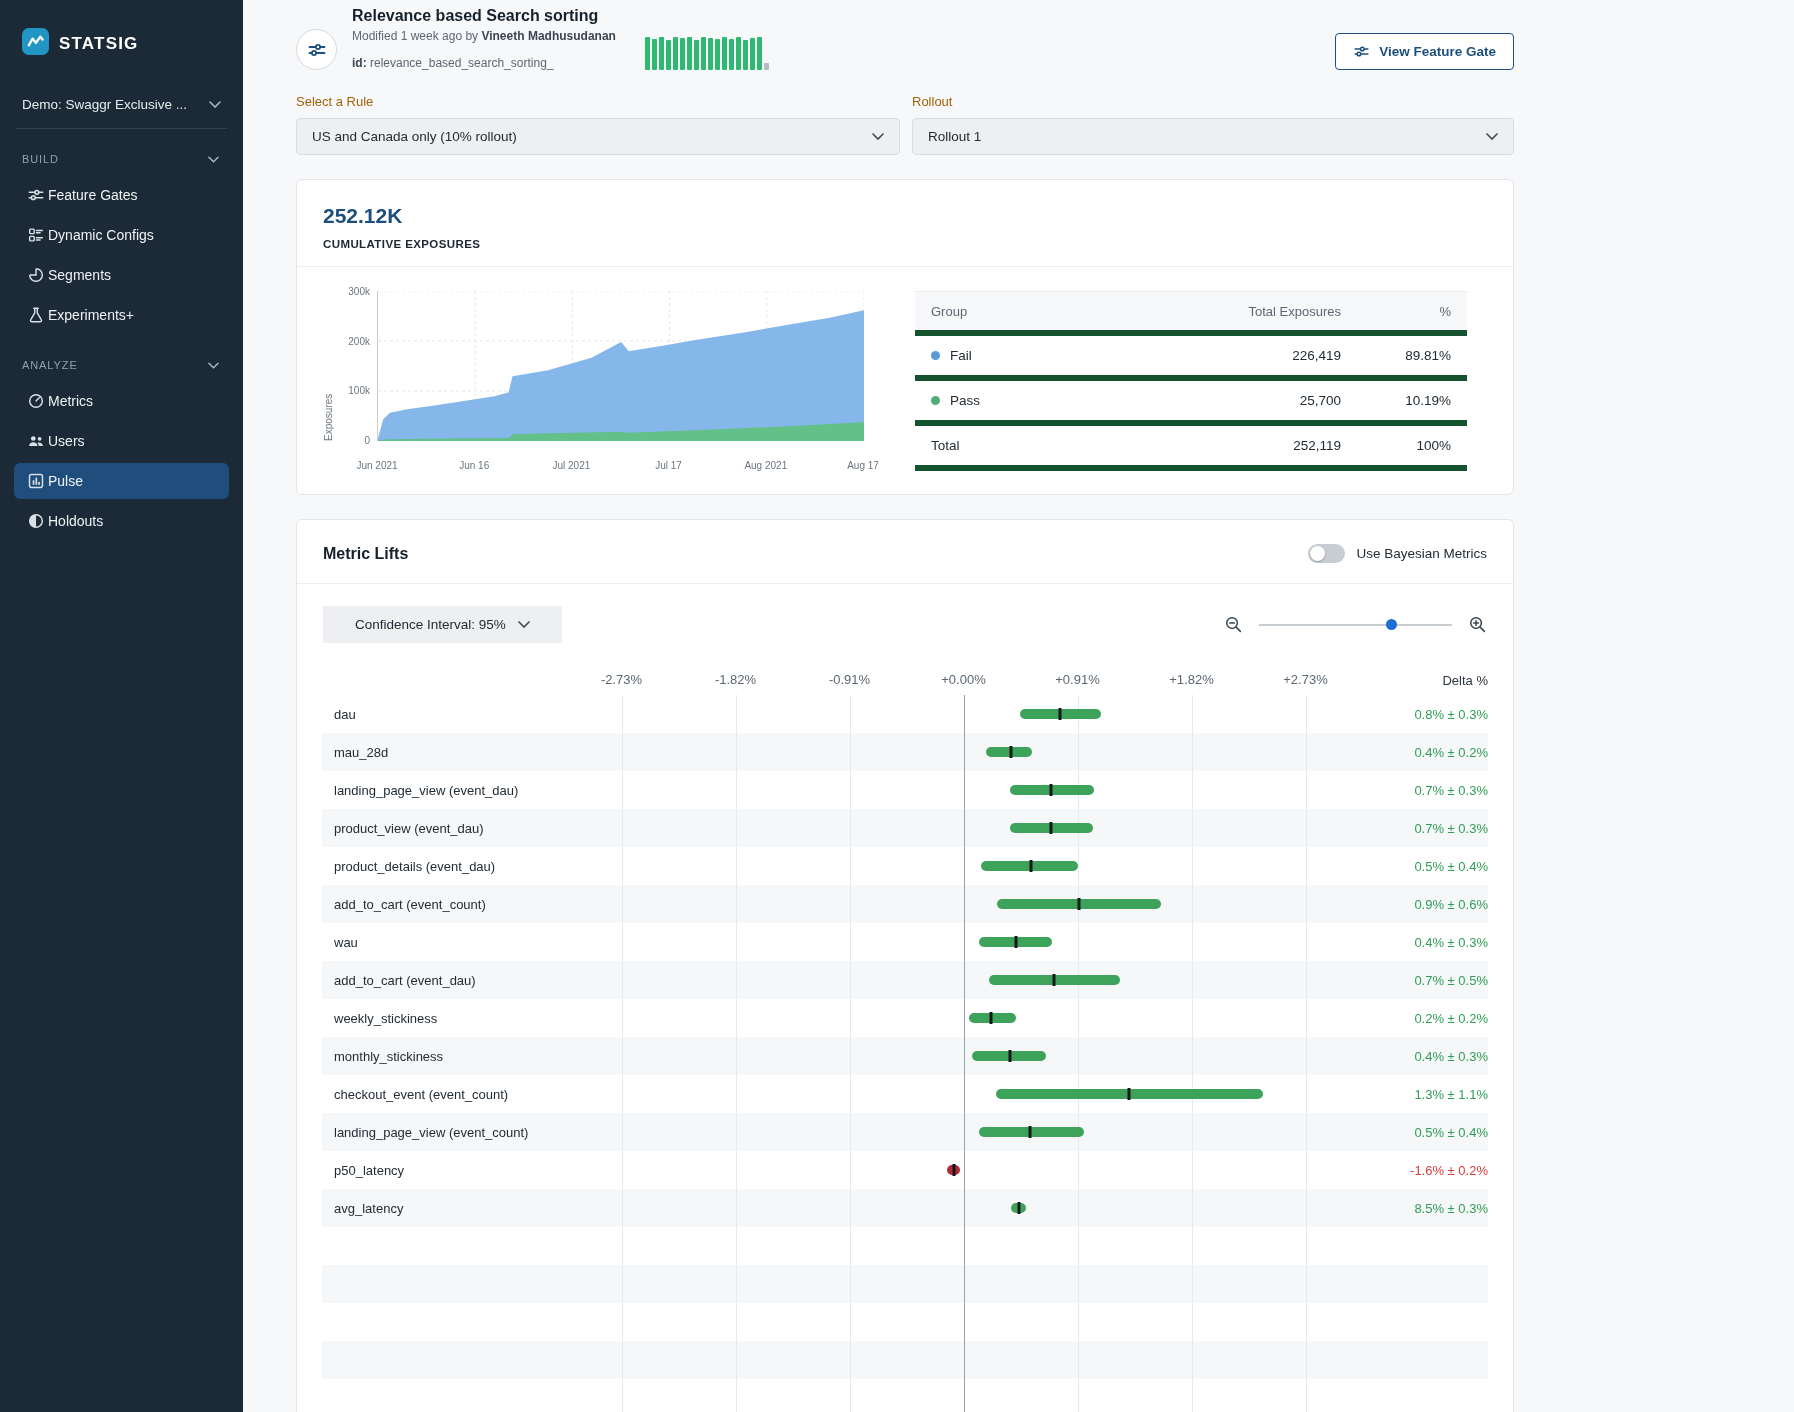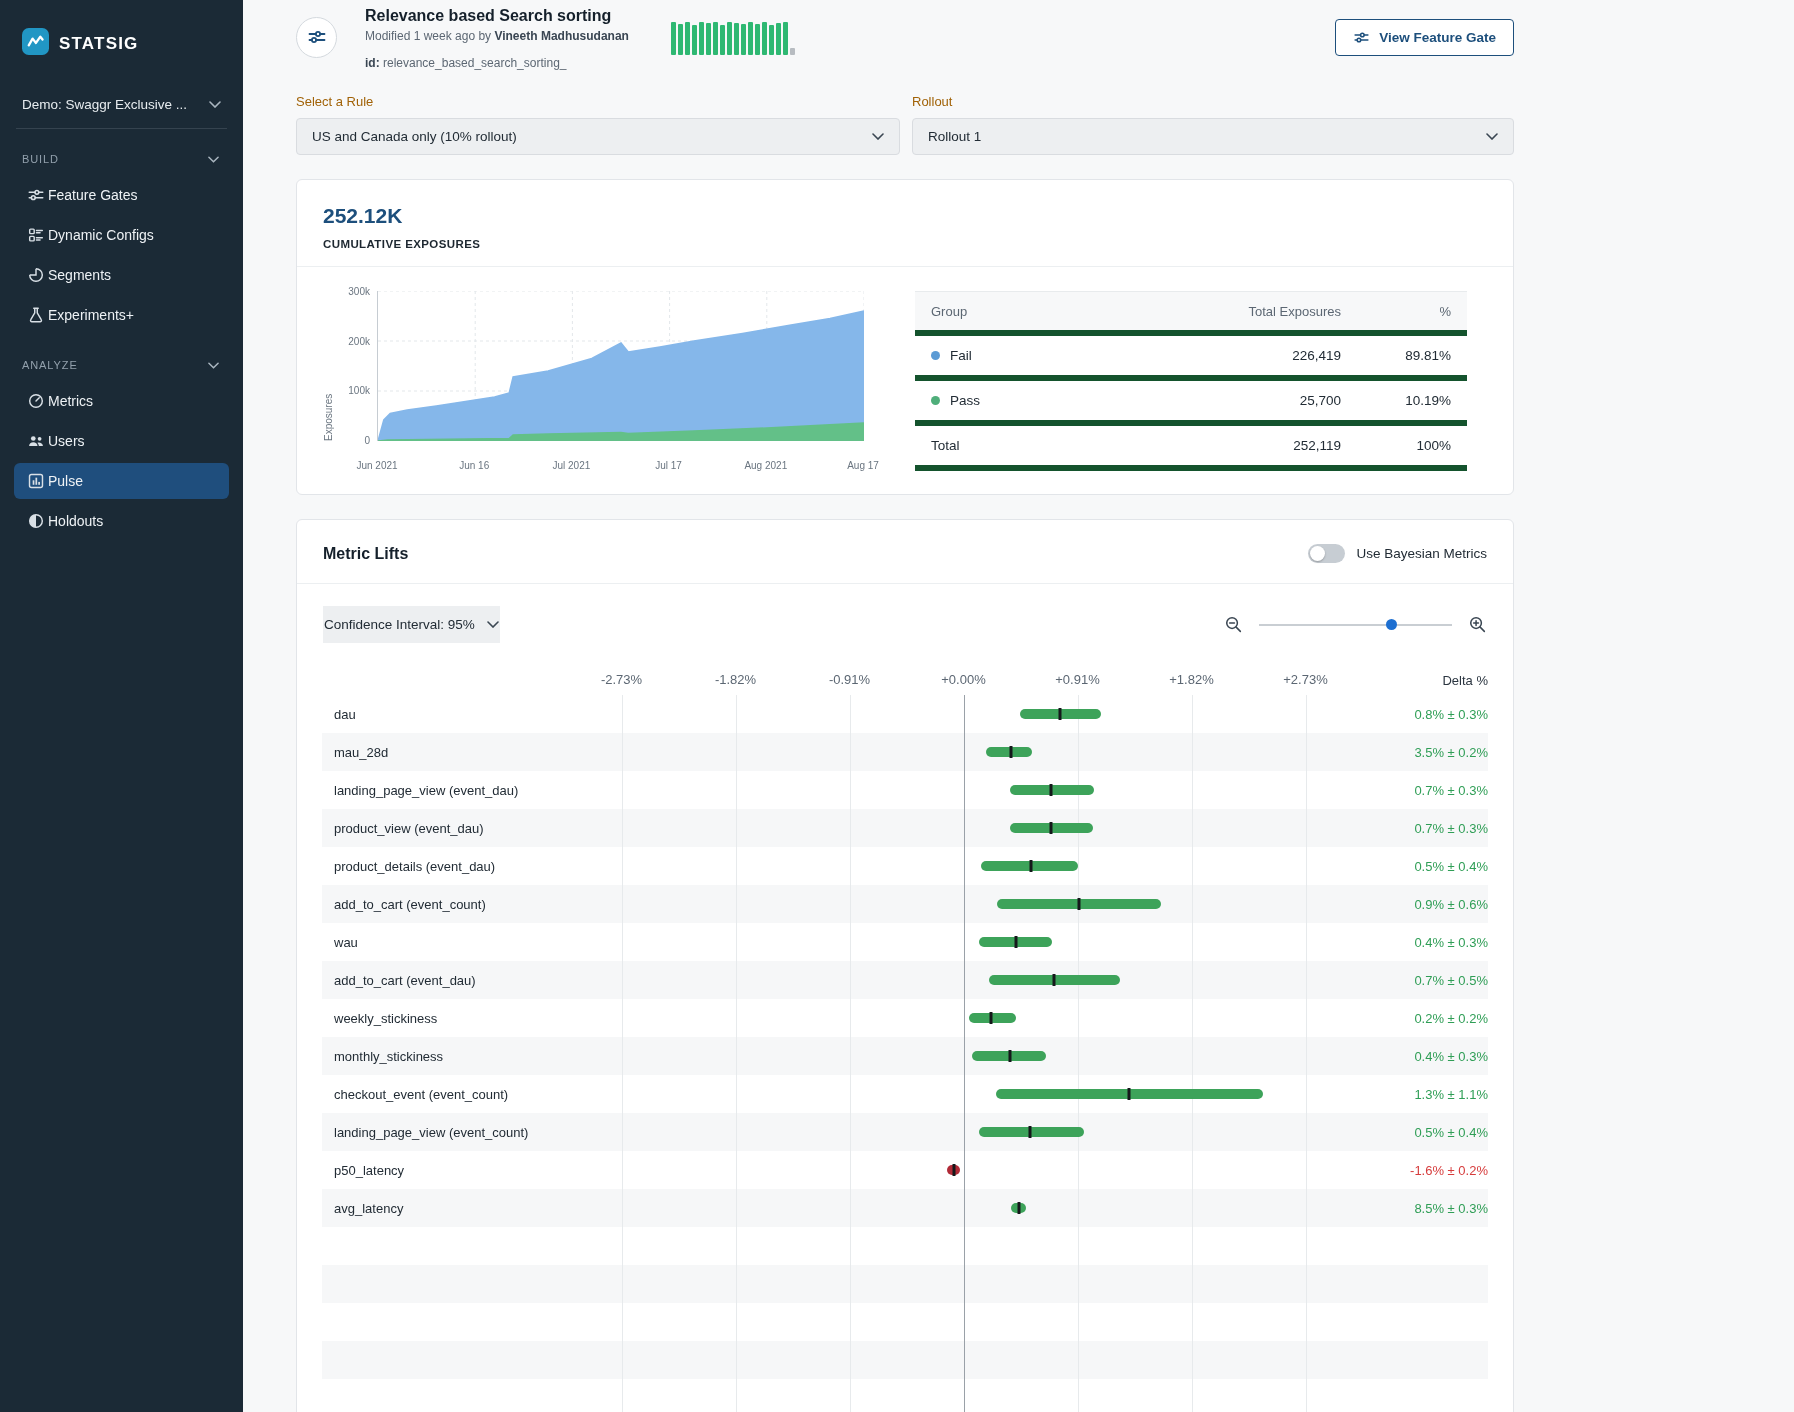--- a/index.html
+++ b/index.html
@@ -15,21 +15,21 @@
   .section-header { display:flex; align-items:center; justify-content:space-between; padding:24px 24px 10px 22px; font-size:11px; letter-spacing:.9px; color:#92a0ac; cursor:pointer; }
   .nav-item { display:flex; align-items:center; gap:3px; margin:2px 14px; padding:9px 13px; border-radius:6px; font-size:14px; color:#eef2f5; cursor:pointer; }
   .nav-item.active { background:#1f4e7d; }
   .nav-icon { width:18px; height:18px; display:flex; align-items:center; justify-content:center; color:#d9e0e6; flex-shrink:0; }
   .chev { color:#aab6c0; display:flex; }
 
   
   .main { flex:1; padding-left:53px; }
   .content { width:1218px; }
 
-  .page-header { display:flex; align-items:center; gap:28px; margin-top:4px; }
+  .page-header { display:flex; align-items:flex-end; gap:15px; margin-top:4px; }
   .gate-icon { width:41px; height:41px; border:1px solid #d4d9de; border-radius:50%; background:#fff; display:flex; align-items:center; justify-content:center; color:#1d4f7c; flex-shrink:0; }
   .title-block { min-width:250px; }
   .page-title { font-size:16px; font-weight:bold; color:#15202b; padding-top:3px; }
   .modified-line { font-size:12px; color:#5c6773; margin-top:4px; }
   .modified-line b { color:#3a4653; }
   .id-line { font-size:12px; color:#5c6773; margin-top:13px; }
   .id-line b { color:#3a4653; }
   .sparkline { display:flex; align-items:flex-end; gap:2px; height:33px; margin-left:14px; margin-top:3px; }
   .spark-bar { width:5px; background:#2eb872; border-radius:1px; }
   .spark-bar.gray { background:#b7bcc1; }
@@ -67,21 +67,21 @@
   .col-pct { width:110px; text-align:right; }
   .dot { width:9px; height:9px; border-radius:50%; display:inline-block; flex-shrink:0; }
 
   
   .lifts-head { display:flex; align-items:center; justify-content:space-between; padding:24px 26px 20px; }
   .lifts-title { font-size:16px; font-weight:bold; color:#15202b; }
   .bayesian { display:flex; align-items:center; gap:11px; font-size:13.5px; color:#222c35; }
   .toggle { width:37px; height:19px; border-radius:10px; background:#c7cdd3; position:relative; cursor:pointer; }
   .knob { width:15px; height:15px; border-radius:50%; background:#fff; position:absolute; top:2px; left:2px; box-shadow:0 1px 2px rgba(0,0,0,.25); }
   .lifts-controls { display:flex; align-items:center; justify-content:space-between; padding:22px 26px 12px; }
-  .ci-select { height:37px; background:#edeff1; border:none; border-radius:0; display:flex; align-items:center; gap:12px; padding:0 1px; font-size:13.5px; color:#222c35; cursor:pointer; font-family:inherit; }
+  .ci-select { height:37px; background:#edeff1; border:none; border-radius:0; display:flex; align-items:center; gap:12px; padding:0 32px; font-size:13.5px; color:#222c35; cursor:pointer; font-family:inherit; }
   .zoom { display:flex; align-items:center; gap:16px; color:#3a4652; }
   .zoom-icon { cursor:pointer; display:flex; }
   .zoom-track { width:193px; height:2px; background:#c9ced3; position:relative; cursor:pointer; }
   .zoom-dot { width:11px; height:11px; border-radius:50%; background:#1d6fd1; position:absolute; top:-4.5px; left:66%; }
 
   .lifts-table { margin:10px 25px 0; padding-bottom:2px; }
   .lifts-header-row { display:flex; height:30px; align-items:center; font-size:13px; color:#5c6773; }
   .name-col { width:300px; }
   .plot-col { width:684px; position:relative; height:100%; }
   .delta-col { width:184px; text-align:right; }
@@ -476,21 +476,21 @@
                   <div class="gridline" style="left: 0px;"></div>
                   <div class="gridline" style="left: 114px;"></div>
                   <div class="gridline" style="left: 228px;"></div>
                   <div class="gridline zero" style="left: 342px;"></div>
                   <div class="gridline" style="left: 456px;"></div>
                   <div class="gridline" style="left: 570px;"></div>
                   <div class="gridline" style="left: 684px;"></div>
                   <div class="ci-bar" style="left: 364.5px; width: 46.4px; background: rgb(61, 163, 90);"></div>
                   <div class="ci-marker" style="left: 389.6px;"></div>
                 </div>
-                <div class="delta-col delta-val" style="color: rgb(47, 158, 86);">3.5% ± 0.2%</div>
+                <div class="delta-col delta-val" style="color: rgb(47, 158, 86);">0.4% ± 0.2%</div>
               </div>
               <div class="lift-row">
                 <div class="name-col row-name">landing_page_view (event_dau)</div>
                 <div class="plot-col">
                   <div class="gridline" style="left: 0px;"></div>
                   <div class="gridline" style="left: 114px;"></div>
                   <div class="gridline" style="left: 228px;"></div>
                   <div class="gridline zero" style="left: 342px;"></div>
                   <div class="gridline" style="left: 456px;"></div>
                   <div class="gridline" style="left: 570px;"></div>

